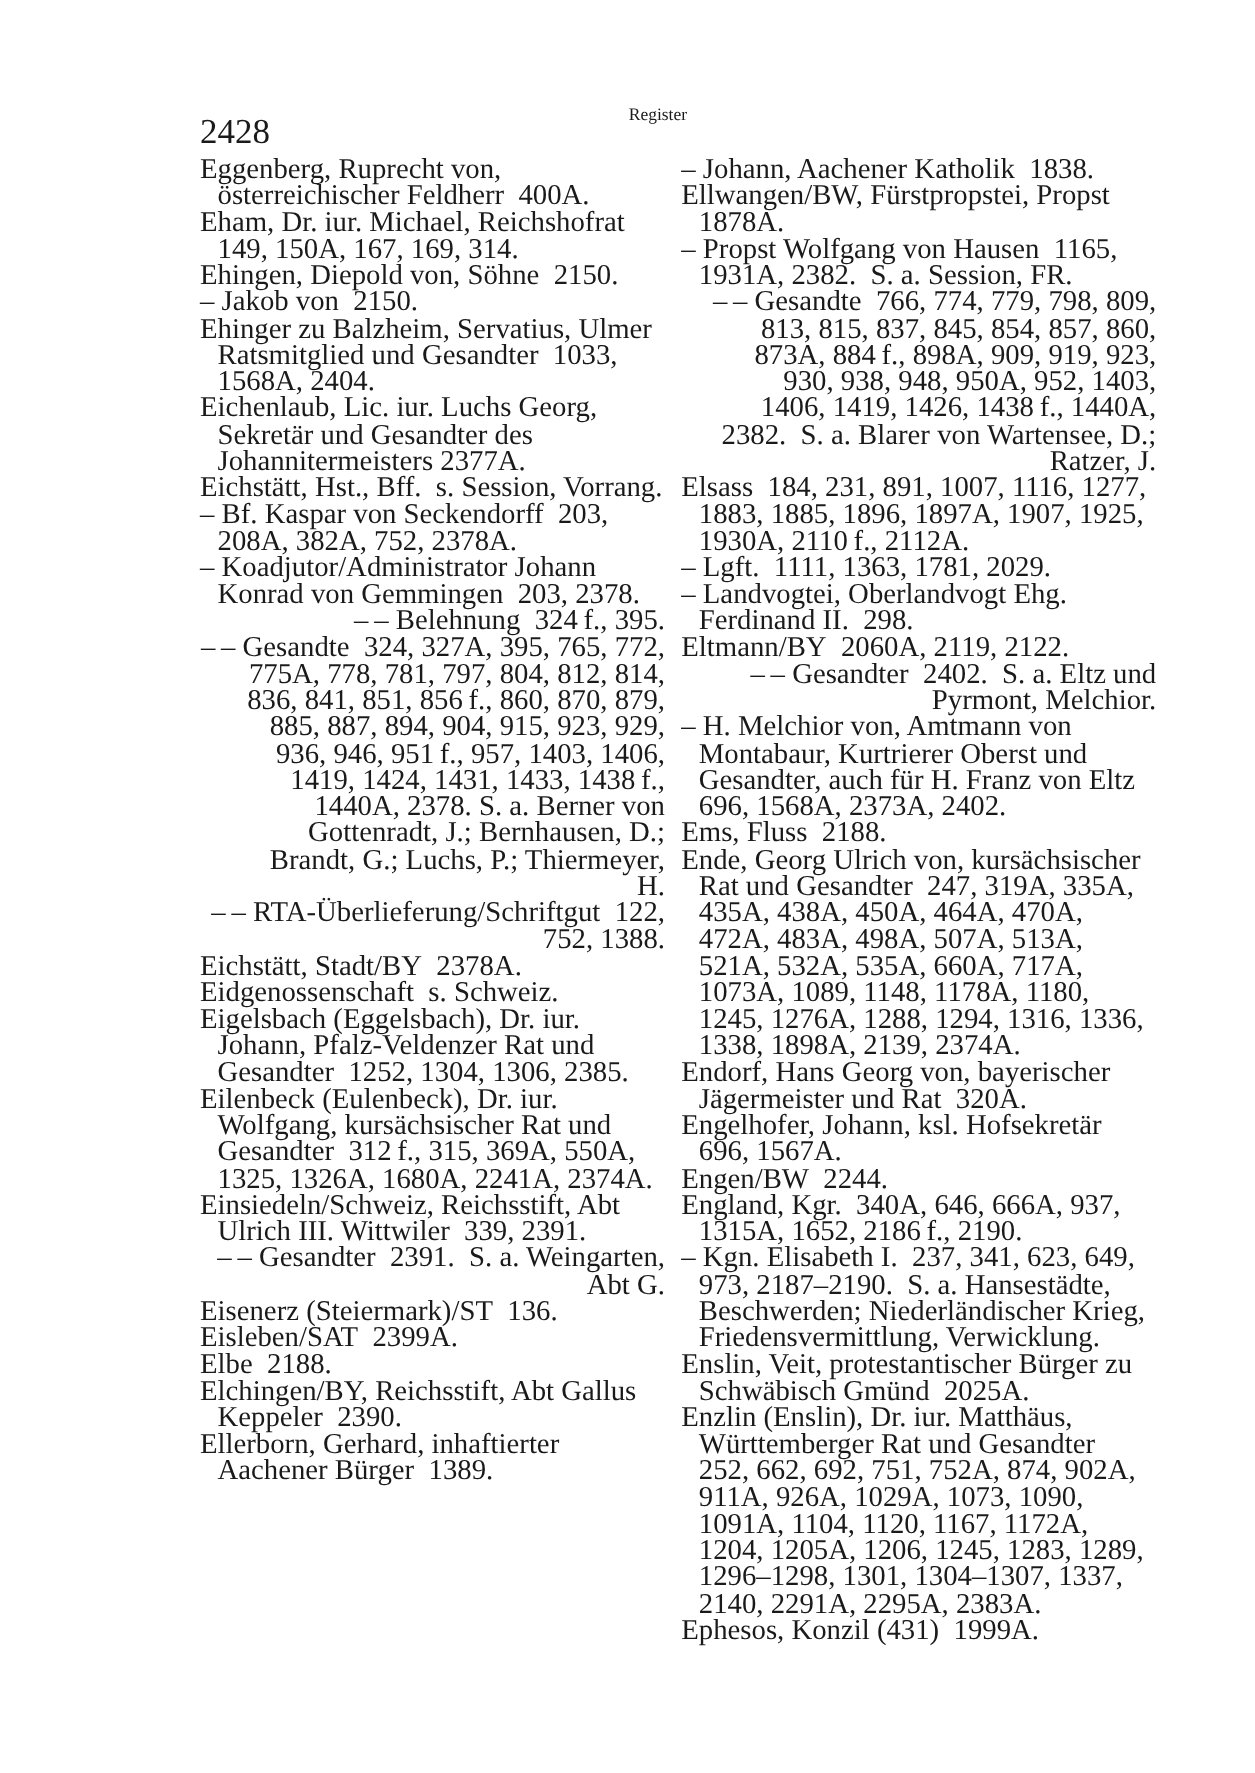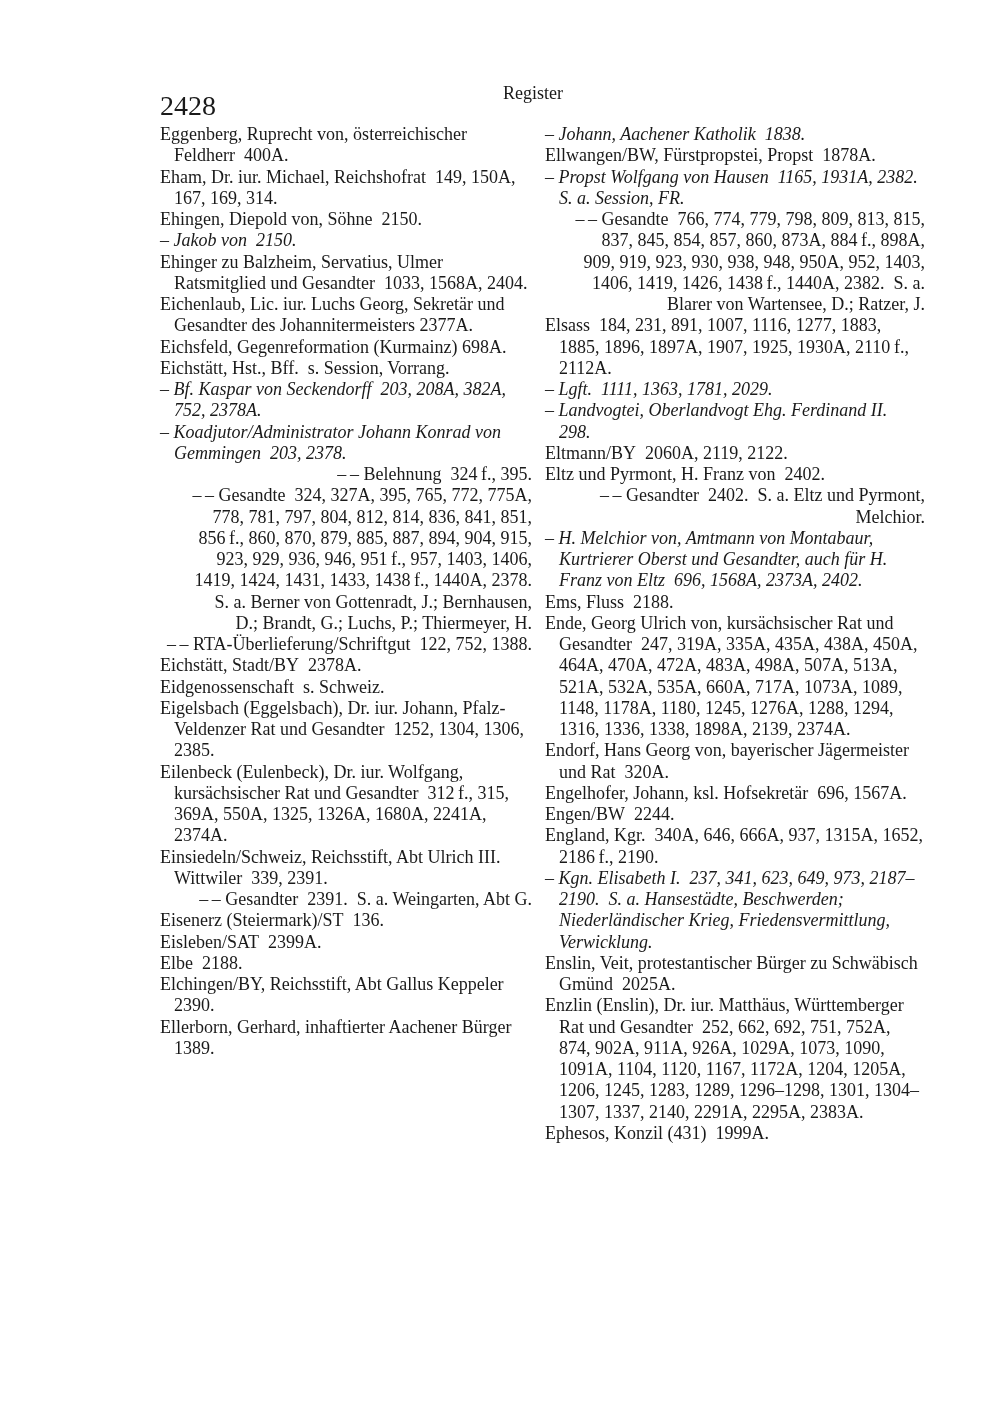--- a/index.html
+++ b/index.html
@@ -1,41 +1,40 @@
 <!DOCTYPE html>
 <html><head>
 <meta charset="utf-8">
 <style>
   html, body { margin: 0; padding: 0; background: #ffffff; }
   body { width: 1004px; height: 1418px; position: relative; overflow: hidden;
          font-family: "Liberation Serif", "DejaVu Serif", serif; color: #1a1a1a; }
   .page-number { position: absolute; left: 160px; top: 92px; font-size: 28px; line-height: 28px; }
-  .running-head { position: absolute; left: 503px; top: 81px; font-size: 18px; line-height: 24px; }
-  .column { position: absolute; top: 124px; font-size: 18px; line-height: 21.25px; }
+  .running-head { position: absolute; left: 503px; top: 81px; font-size: 14px; line-height: 24px; }
+  .column { position: absolute; top: 124px; font-size: 23px; line-height: 21.25px; }
   .col-left { left: 160px; width: 372px; }
   .col-right { left: 545px; width: 380px; }
   .entry { padding-left: 14px; text-indent: -14px; margin: 0; white-space: normal; }
-  .entry.sub1 { padding-left: 14px; text-indent: -14px; font-style: italic; }
+  .entry.sub1 { padding-left: 14px; text-indent: -14px; }
   .entry.sub2 { padding-left: 29px; text-indent: -29px; text-align: right; }
 </style>
 </head>
 <body>
 
 <div>
   <div class="page-number">2428</div>
   <div class="running-head">Register</div>
 
   <div class="column col-left" id="col-left">
       <p class="entry">Eggenberg, Ruprecht von, österreichischer Feldherr&nbsp; 400A.</p>
       <p class="entry">Eham, Dr. iur. Michael, Reichshofrat&nbsp; 149, 150A, 167, 169, 314.</p>
       <p class="entry">Ehingen, Diepold von, Söhne&nbsp; 2150.</p>
       <p class="entry sub1">– Jakob von&nbsp; 2150.</p>
       <p class="entry">Ehinger zu Balzheim, Servatius, Ulmer Ratsmitglied und Gesandter&nbsp; 1033, 1568A, 2404.</p>
       <p class="entry">Eichenlaub, Lic. iur. Luchs Georg, Sekretär und Gesandter des Johannitermeisters 2377A.</p>
-      <p class="entry">Eichsfeld, Gegenreformation (Kurmainz) 698A.</p>
       <p class="entry">Eichstätt, Hst., Bff.&nbsp; s. Session, Vorrang.</p>
       <p class="entry sub1">– Bf. Kaspar von Seckendorff&nbsp; 203, 208A, 382A, 752, 2378A.</p>
       <p class="entry sub1">– Koadjutor/Administrator Johann Konrad von Gemmingen&nbsp; 203, 2378.</p>
       <p class="entry sub2">– – Belehnung&nbsp; 324 f., 395.</p>
       <p class="entry sub2">– – Gesandte&nbsp; 324, 327A, 395, 765, 772, 775A, 778, 781, 797, 804, 812, 814, 836, 841, 851, 856 f., 860, 870, 879, 885, 887, 894, 904, 915, 923, 929, 936, 946, 951 f., 957, 1403, 1406, 1419, 1424, 1431, 1433, 1438 f., 1440A, 2378. S.&nbsp;a. Berner von Gottenradt, J.; Bernhausen, D.; Brandt, G.; Luchs, P.; Thiermeyer, H.</p>
       <p class="entry sub2">– – RTA-Überlieferung/Schriftgut&nbsp; 122, 752, 1388.</p>
       <p class="entry">Eichstätt, Stadt/BY&nbsp; 2378A.</p>
       <p class="entry">Eidgenossenschaft&nbsp; s. Schweiz.</p>
       <p class="entry">Eigelsbach (Eggelsbach), Dr. iur. Johann, Pfalz-Veldenzer Rat und Gesandter&nbsp; 1252, 1304, 1306, 2385.</p>
       <p class="entry">Eilenbeck (Eulenbeck), Dr. iur. Wolfgang, kursächsischer Rat und Gesandter&nbsp; 312 f., 315, 369A, 550A, 1325, 1326A, 1680A, 2241A, 2374A.</p>
@@ -49,21 +48,20 @@
     </div>
   <div class="column col-right" id="col-right">
       <p class="entry sub1">– Johann, Aachener Katholik&nbsp; 1838.</p>
       <p class="entry">Ellwangen/BW, Fürstpropstei, Propst&nbsp; 1878A.</p>
       <p class="entry sub1">– Propst Wolfgang von Hausen&nbsp; 1165, 1931A, 2382.&nbsp; S.&nbsp;a. Session, FR.</p>
       <p class="entry sub2">– – Gesandte&nbsp; 766, 774, 779, 798, 809, 813, 815, 837, 845, 854, 857, 860, 873A, 884 f., 898A, 909, 919, 923, 930, 938, 948, 950A, 952, 1403, 1406, 1419, 1426, 1438 f., 1440A, 2382.&nbsp; S.&nbsp;a. Blarer von Wartensee, D.; Ratzer, J.</p>
       <p class="entry">Elsass&nbsp; 184, 231, 891, 1007, 1116, 1277, 1883, 1885, 1896, 1897A, 1907, 1925, 1930A, 2110 f., 2112A.</p>
       <p class="entry sub1">– Lgft.&nbsp; 1111, 1363, 1781, 2029.</p>
       <p class="entry sub1">– Landvogtei, Oberlandvogt Ehg. Ferdinand II.&nbsp; 298.</p>
       <p class="entry">Eltmann/BY&nbsp; 2060A, 2119, 2122.</p>
-      <p class="entry">Eltz und Pyrmont, H. Franz von&nbsp; 2402.</p>
       <p class="entry sub2">– – Gesandter&nbsp; 2402.&nbsp; S.&nbsp;a. Eltz und Pyrmont, Melchior.</p>
       <p class="entry sub1">– H. Melchior von, Amtmann von Montabaur, Kurtrierer Oberst und Gesandter, auch für H. Franz von Eltz&nbsp; 696, 1568A, 2373A, 2402.</p>
       <p class="entry">Ems, Fluss&nbsp; 2188.</p>
       <p class="entry">Ende, Georg Ulrich von, kursächsischer Rat und Gesandter&nbsp; 247, 319A, 335A, 435A, 438A, 450A, 464A, 470A, 472A, 483A, 498A, 507A, 513A, 521A, 532A, 535A, 660A, 717A, 1073A, 1089, 1148, 1178A, 1180, 1245, 1276A, 1288, 1294, 1316, 1336, 1338, 1898A, 2139, 2374A.</p>
       <p class="entry">Endorf, Hans Georg von, bayerischer Jägermeister und Rat&nbsp; 320A.</p>
       <p class="entry">Engelhofer, Johann, ksl. Hofsekretär&nbsp; 696, 1567A.</p>
       <p class="entry">Engen/BW&nbsp; 2244.</p>
       <p class="entry">England, Kgr.&nbsp; 340A, 646, 666A, 937, 1315A, 1652, 2186 f., 2190.</p>
       <p class="entry sub1">– Kgn. Elisabeth I.&nbsp; 237, 341, 623, 649, 973, 2187–2190.&nbsp; S.&nbsp;a. Hansestädte, Beschwerden; Niederländischer Krieg, Friedensvermittlung, Verwicklung.</p>
       <p class="entry">Enslin, Veit, protestantischer Bürger zu Schwäbisch Gmünd&nbsp; 2025A.</p>

